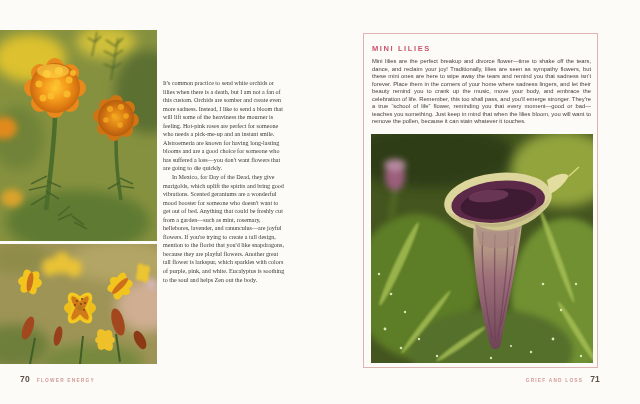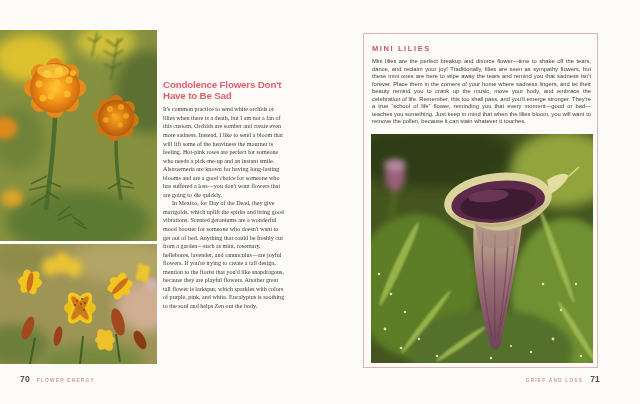--- a/index.html
+++ b/index.html
@@ -198,21 +198,20 @@
               <circle cx="1" cy="-4" r="0.9"></circle>
               <circle cx="4" cy="2" r="0.9"></circle>
           </g>
           <circle r="2.5" fill="#b5771a"></circle>
         </g>
       </g>
     </svg>
   </div>
 
   <div class="left-text">
-    <h2 class="left-heading">Condolence Flowers Don't Have to Be Sad</h2>
     <p class="left-body">It's common practice to send white orchids or lilies when there is a death, but I am not a fan of this custom. Orchids are somber and create even more sadness. Instead, I like to send a bloom that will lift some of the heaviness the mourner is feeling. Hot-pink roses are perfect for someone who needs a pick-me-up and an instant smile. Alstroemeria are known for having long-lasting blooms and are a good choice for someone who has suffered a loss—you don't want flowers that are going to die quickly.</p>
     <p class="left-body indent">In Mexico, for Day of the Dead, they give marigolds, which uplift the spirits and bring good vibrations. Scented geraniums are a wonderful mood booster for someone who doesn't want to get out of bed. Anything that could be freshly cut from a garden—such as mint, rosemary, hellebores, lavender, and ranunculus—are joyful flowers. If you're trying to create a tall design, mention to the florist that you'd like snapdragons, because they are playful flowers. Another great tall flower is larkspur, which sparkles with colors of purple, pink, and white. Eucalyptus is soothing to the soul and helps Zen out the body.</p>
   </div>
 
   <div class="footer footer-left">
     <span class="page-num">70</span>
     <span class="running-head">FLOWER ENERGY</span>
   </div>
 
   <div class="mini-box"></div>

